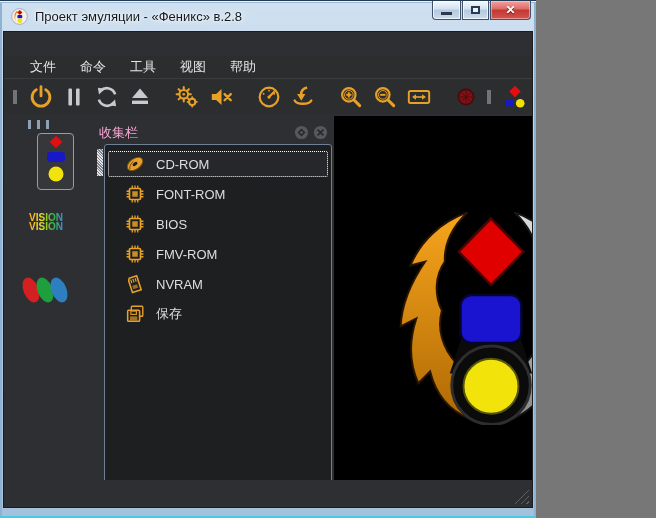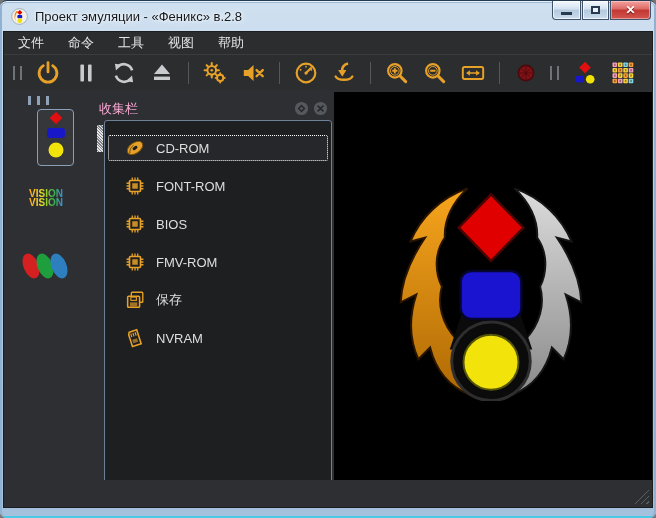--- a/index.html
+++ b/index.html
@@ -1,42 +1,42 @@
 <!DOCTYPE html>
 <html><head>
 <meta charset="utf-8">
 <style>
   * { margin:0; padding:0; box-sizing:border-box; }
   html,body { width:656px; height:518px; background:#777; font-family:"Liberation Sans", sans-serif; }
 
-  .window { position:relative; width:656px; height:518px;
+  .window { position:relative; width:536px; height:518px;
     background:linear-gradient(#cfe0f0, #b3cce5 45%, #a3c0dc);
     box-shadow:inset 0 1px 0 #e8f2fb, inset 0 2px 0 #9db8d4, inset 2px 0 0 #8fb2d2, inset -2px 0 0 #8fb2d2;
-    border-top:1px solid #223a52; overflow:hidden;border-radius:7px; }
+    border-top:1px solid #223a52; overflow:hidden; }
   .window::after { content:""; position:absolute; left:0; right:0; bottom:0; height:2px; background:#49c9e6; }
 
   
   .titlebar { position:absolute; left:0; top:0; right:0; height:30px; display:flex; align-items:center; padding-left:11px; }
   .app-icon { width:17px; height:17px; margin-right:7px; flex:0 0 auto; }
   .title-text { font-size:13px; color:#15191d; text-shadow:0 0 8px #fff, 0 0 3px #fff; white-space:nowrap; }
   .winbtns { position:absolute; right:5px; top:0; display:flex; }
   .wbtn { height:19px; border:1px solid #40536b; border-top:none; display:flex; align-items:center; justify-content:center;
     background:linear-gradient(#f4f9fd, #d3e2f0 45%, #b4c9de 50%, #cbdcec); box-shadow:inset 0 0 0 1px rgba(255,255,255,.7); }
   .wbtn.min { width:29px; border-radius:0 0 0 4px; }
   .wbtn.max { width:27px; margin-left:1px; }
   .wbtn.close { width:41px; margin-left:1px; border-radius:0 0 4px 0;
     background:linear-gradient(#f3a2a0, #dd6a66 45%, #c23732 50%, #d2564e); box-shadow:inset 0 0 0 1px rgba(255,220,215,.5); }
   .glyph-min { width:11px; height:3px; background:#2a3a4e; margin-top:6px; }
   .glyph-max { width:9px; height:8px; border:2px solid #2a3a4e; background:#e9f2fa; }
   .glyph-x { color:#fff; font-size:12px; font-weight:bold; text-shadow:0 1px 1px #5c100e; }
 
   
   .app { position:absolute; left:3px; right:3px; top:30px; bottom:10px; background:#2E2F32; display:flex; flex-direction:column; border:1px solid #1b1d1f; }
 
-  .menubar { height:22px; background:#2B2D2E; display:flex; align-items:center; padding-left:4px; flex:0 0 auto; }
+  .menubar { height:22px; background:#2B2D2E; display:flex; align-items:center; padding-left:16px; flex:0 0 auto;margin-top:24px; }
   .menu-item { color:#E4E4E4; font-size:13px; padding:2px 10px; margin-right:4px; cursor:default; }
 
   .toolbar { height:36px; background:#2B2D2E; border-top:1px solid #3A3C3E; display:flex; align-items:center; padding:0 4px; flex:0 0 auto; }
   .tgrip { width:9px; height:14px; border-left:2px solid #70747A; border-right:2px solid #70747A; margin:0 7px 0 5px; }
   .tsep { width:1px; height:22px; background:#55585A; margin:0 7px; }
   .tbtn { width:30px; height:30px; display:flex; align-items:center; justify-content:center; margin:0 4px; border-radius:3px; }
   .tbtn svg { display:block; }
 
   .client { position:relative; flex:1 1 auto; overflow:hidden; }
 
@@ -61,21 +61,21 @@
 
   
   .dockpanel { position:absolute; left:85px; top:7px; width:245px; height:395px; }
   .dock-title { height:23px; display:flex; align-items:center; color:#f9a8d4; font-size:13px; padding-left:10px; }
   .dock-btns { position:absolute; right:6px; top:4px; display:flex; gap:4px; }
   .dock-btns .dbtn { width:15px; height:15px; }
   .dock-list { position:absolute; left:15px; right:2px; top:23px; bottom:0; background:#1E1F20;
     border:1px solid #6E8096; border-radius:3px 3px 7px 7px; padding-top:2px; overflow:hidden; }
   .scroll-thumb { position:absolute; left:8px; top:28px; width:6px; height:27px;
     background:repeating-linear-gradient(45deg,#e6e6e6 0 1px,#7e8288 1px 2px); }
-  .lrow { height:26px; margin:12px 3px; display:flex; align-items:center; padding-left:15px; gap:10px;
+  .lrow { height:26px; margin:4px 3px; display:flex; align-items:center; padding-left:15px; gap:10px;
     font-size:13px; color:#DEDEDE; border:1px solid transparent; border-radius:2px; }
   .lrow.selected { border:1px dotted #ffffff; background:#26272B; }
   .lrow .licon { width:22px; height:22px; display:flex; align-items:center; justify-content:center; flex:0 0 auto; }
 </style>
 </head>
 <body>
 
 <div class="window">
 
   <div class="titlebar">
@@ -396,40 +396,40 @@
                   <rect x="6" y="6" width="12" height="12" rx="1" fill="none" stroke="#E8A128" stroke-width="1.8"></rect>
                   <rect x="9" y="9" width="6" height="6" fill="#E8A128" opacity="0.85"></rect>
                   <path d="M9 6V2.8M12 6V2.8M15 6V2.8M9 21.2V18M12 21.2V18M15 21.2V18M6 9H2.8M6 12H2.8M6 15H2.8M21.2 9H18M21.2 12H18M21.2 15H18" stroke="#E8A128" stroke-width="1.4"></path>
                 </svg>
               </span>
               <span>FMV-ROM</span>
             </div>
             <div class="lrow">
               <span class="licon">
                 <svg viewBox="0 0 24 24" width="22" height="22">
-                  <rect x="8" y="3.5" width="12.5" height="11" rx="1" fill="none" stroke="#E8A128" stroke-width="1.5"></rect>
-                  <rect x="4" y="8" width="13" height="12" rx="1" fill="#1E1F20" stroke="#E8A128" stroke-width="1.7"></rect>
-                  <rect x="7.5" y="8.8" width="6" height="3.6" fill="none" stroke="#E8A128" stroke-width="1.2"></rect>
-                  <rect x="6.5" y="14.6" width="8" height="4.4" fill="#E8A128" opacity="0.65"></rect>
-                </svg>
-              </span>
-              <span>保存</span>
-            </div>
-            <div class="lrow">
-              <span class="licon">
-                <svg viewBox="0 0 24 24" width="22" height="22">
                   <g transform="rotate(-18 12 12)">
                     <path d="M8 4h8.5v16H6.5V6.5Z" fill="none" stroke="#E8A128" stroke-width="1.7"></path>
                     <path d="M9 6v4M11.5 6v4M14 6v4" stroke="#E8A128" stroke-width="1.3"></path>
                     <rect x="8.5" y="13" width="5.5" height="4" fill="#E8A128" opacity="0.6"></rect>
                   </g>
                 </svg>
               </span>
               <span>NVRAM</span>
             </div>
+            <div class="lrow">
+              <span class="licon">
+                <svg viewBox="0 0 24 24" width="22" height="22">
+                  <rect x="8" y="3.5" width="12.5" height="11" rx="1" fill="none" stroke="#E8A128" stroke-width="1.5"></rect>
+                  <rect x="4" y="8" width="13" height="12" rx="1" fill="#1E1F20" stroke="#E8A128" stroke-width="1.7"></rect>
+                  <rect x="7.5" y="8.8" width="6" height="3.6" fill="none" stroke="#E8A128" stroke-width="1.2"></rect>
+                  <rect x="6.5" y="14.6" width="8" height="4.4" fill="#E8A128" opacity="0.65"></rect>
+                </svg>
+              </span>
+              <span>保存</span>
+            </div>
           </div>
       </div>
 
       <div class="statusbar">
         <div class="resize-grip"></div>
       </div>
 
     </div>
   </div>
 </div>

